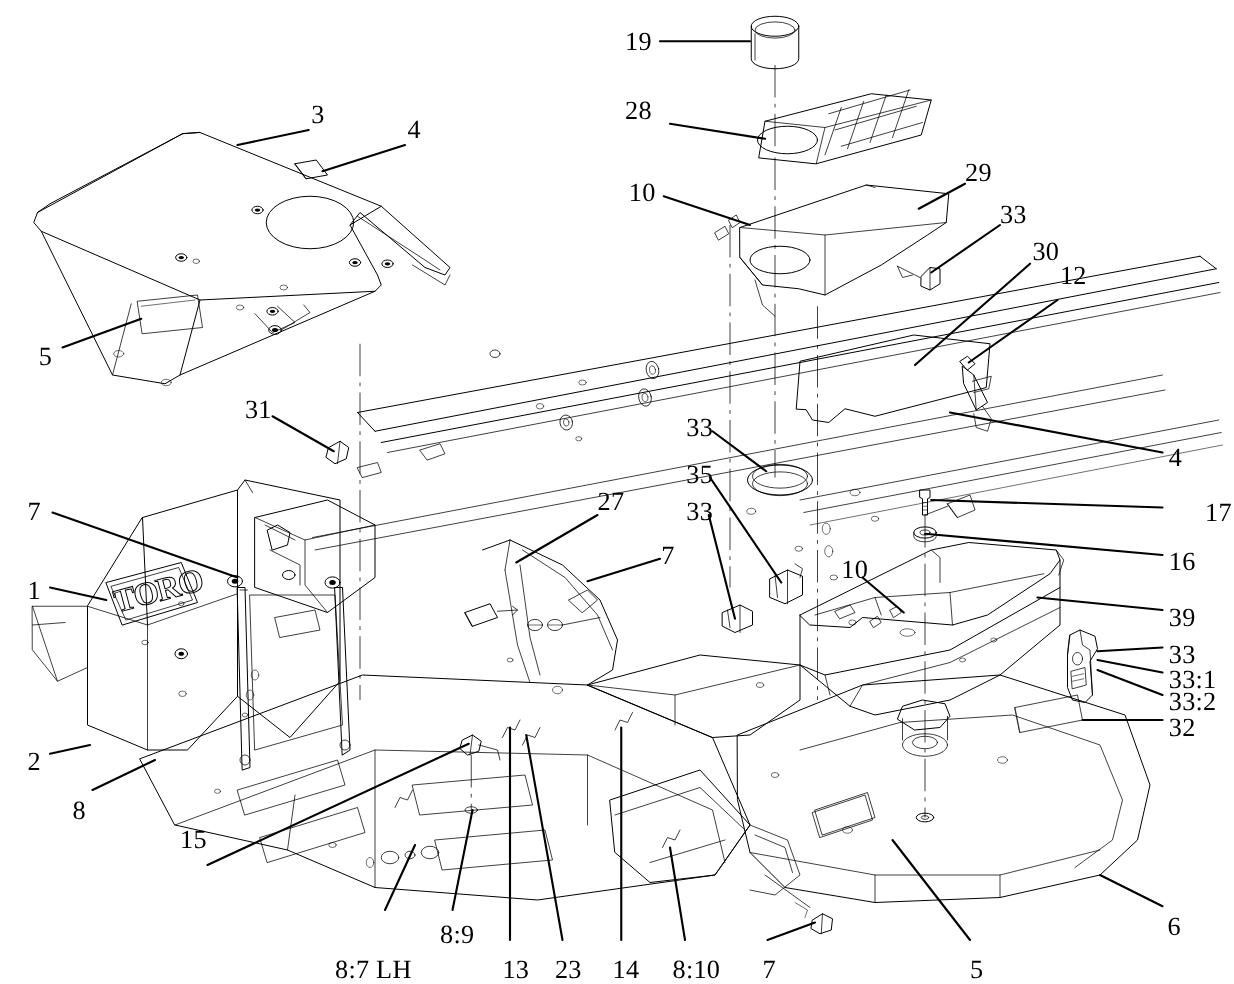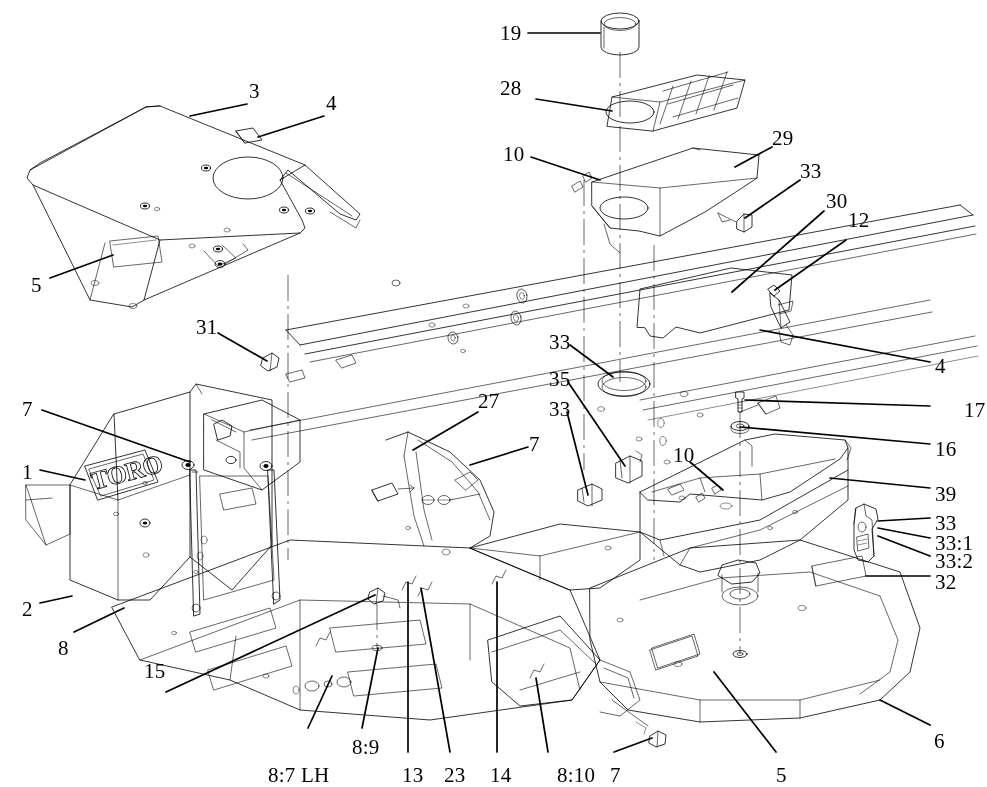--- a/index.html
+++ b/index.html
@@ -492,21 +492,21 @@
       <div class="callout" style="left: 935px; top: 512px;">33</div>
       <div class="callout" style="left: 935px; top: 532px;">33:1</div>
       <div class="callout" style="left: 935px; top: 550px;">33:2</div>
       <div class="callout" style="left: 935px; top: 571px;">32</div>
       <div class="callout" style="left: 22px; top: 598px;">2</div>
       <div class="callout" style="left: 58px; top: 637px;">8</div>
       <div class="callout" style="left: 144px; top: 660px;">15</div>
       <div class="callout" style="left: 934px; top: 730px;">6</div>
       <div class="callout" style="left: 776px; top: 764px;">5</div>
       <div class="callout" style="left: 610px; top: 764px;">7</div>
-      <div class="callout" style="left: 538px; top: 764px; margin-left: 19px;">8:10</div>
+      <div class="callout" style="left: 538px; top: 764px;">8:10</div>
       <div class="callout" style="left: 490px; top: 764px;">14</div>
       <div class="callout" style="left: 444px; top: 764px;">23</div>
       <div class="callout" style="left: 402px; top: 764px;">13</div>
       <div class="callout" style="left: 352px; top: 736px;">8:9</div>
       <div class="callout two-line" style="left: 268px; top: 764px;">8:7 LH
 8:8 RH</div>
     </div>
 
 </div>
 

